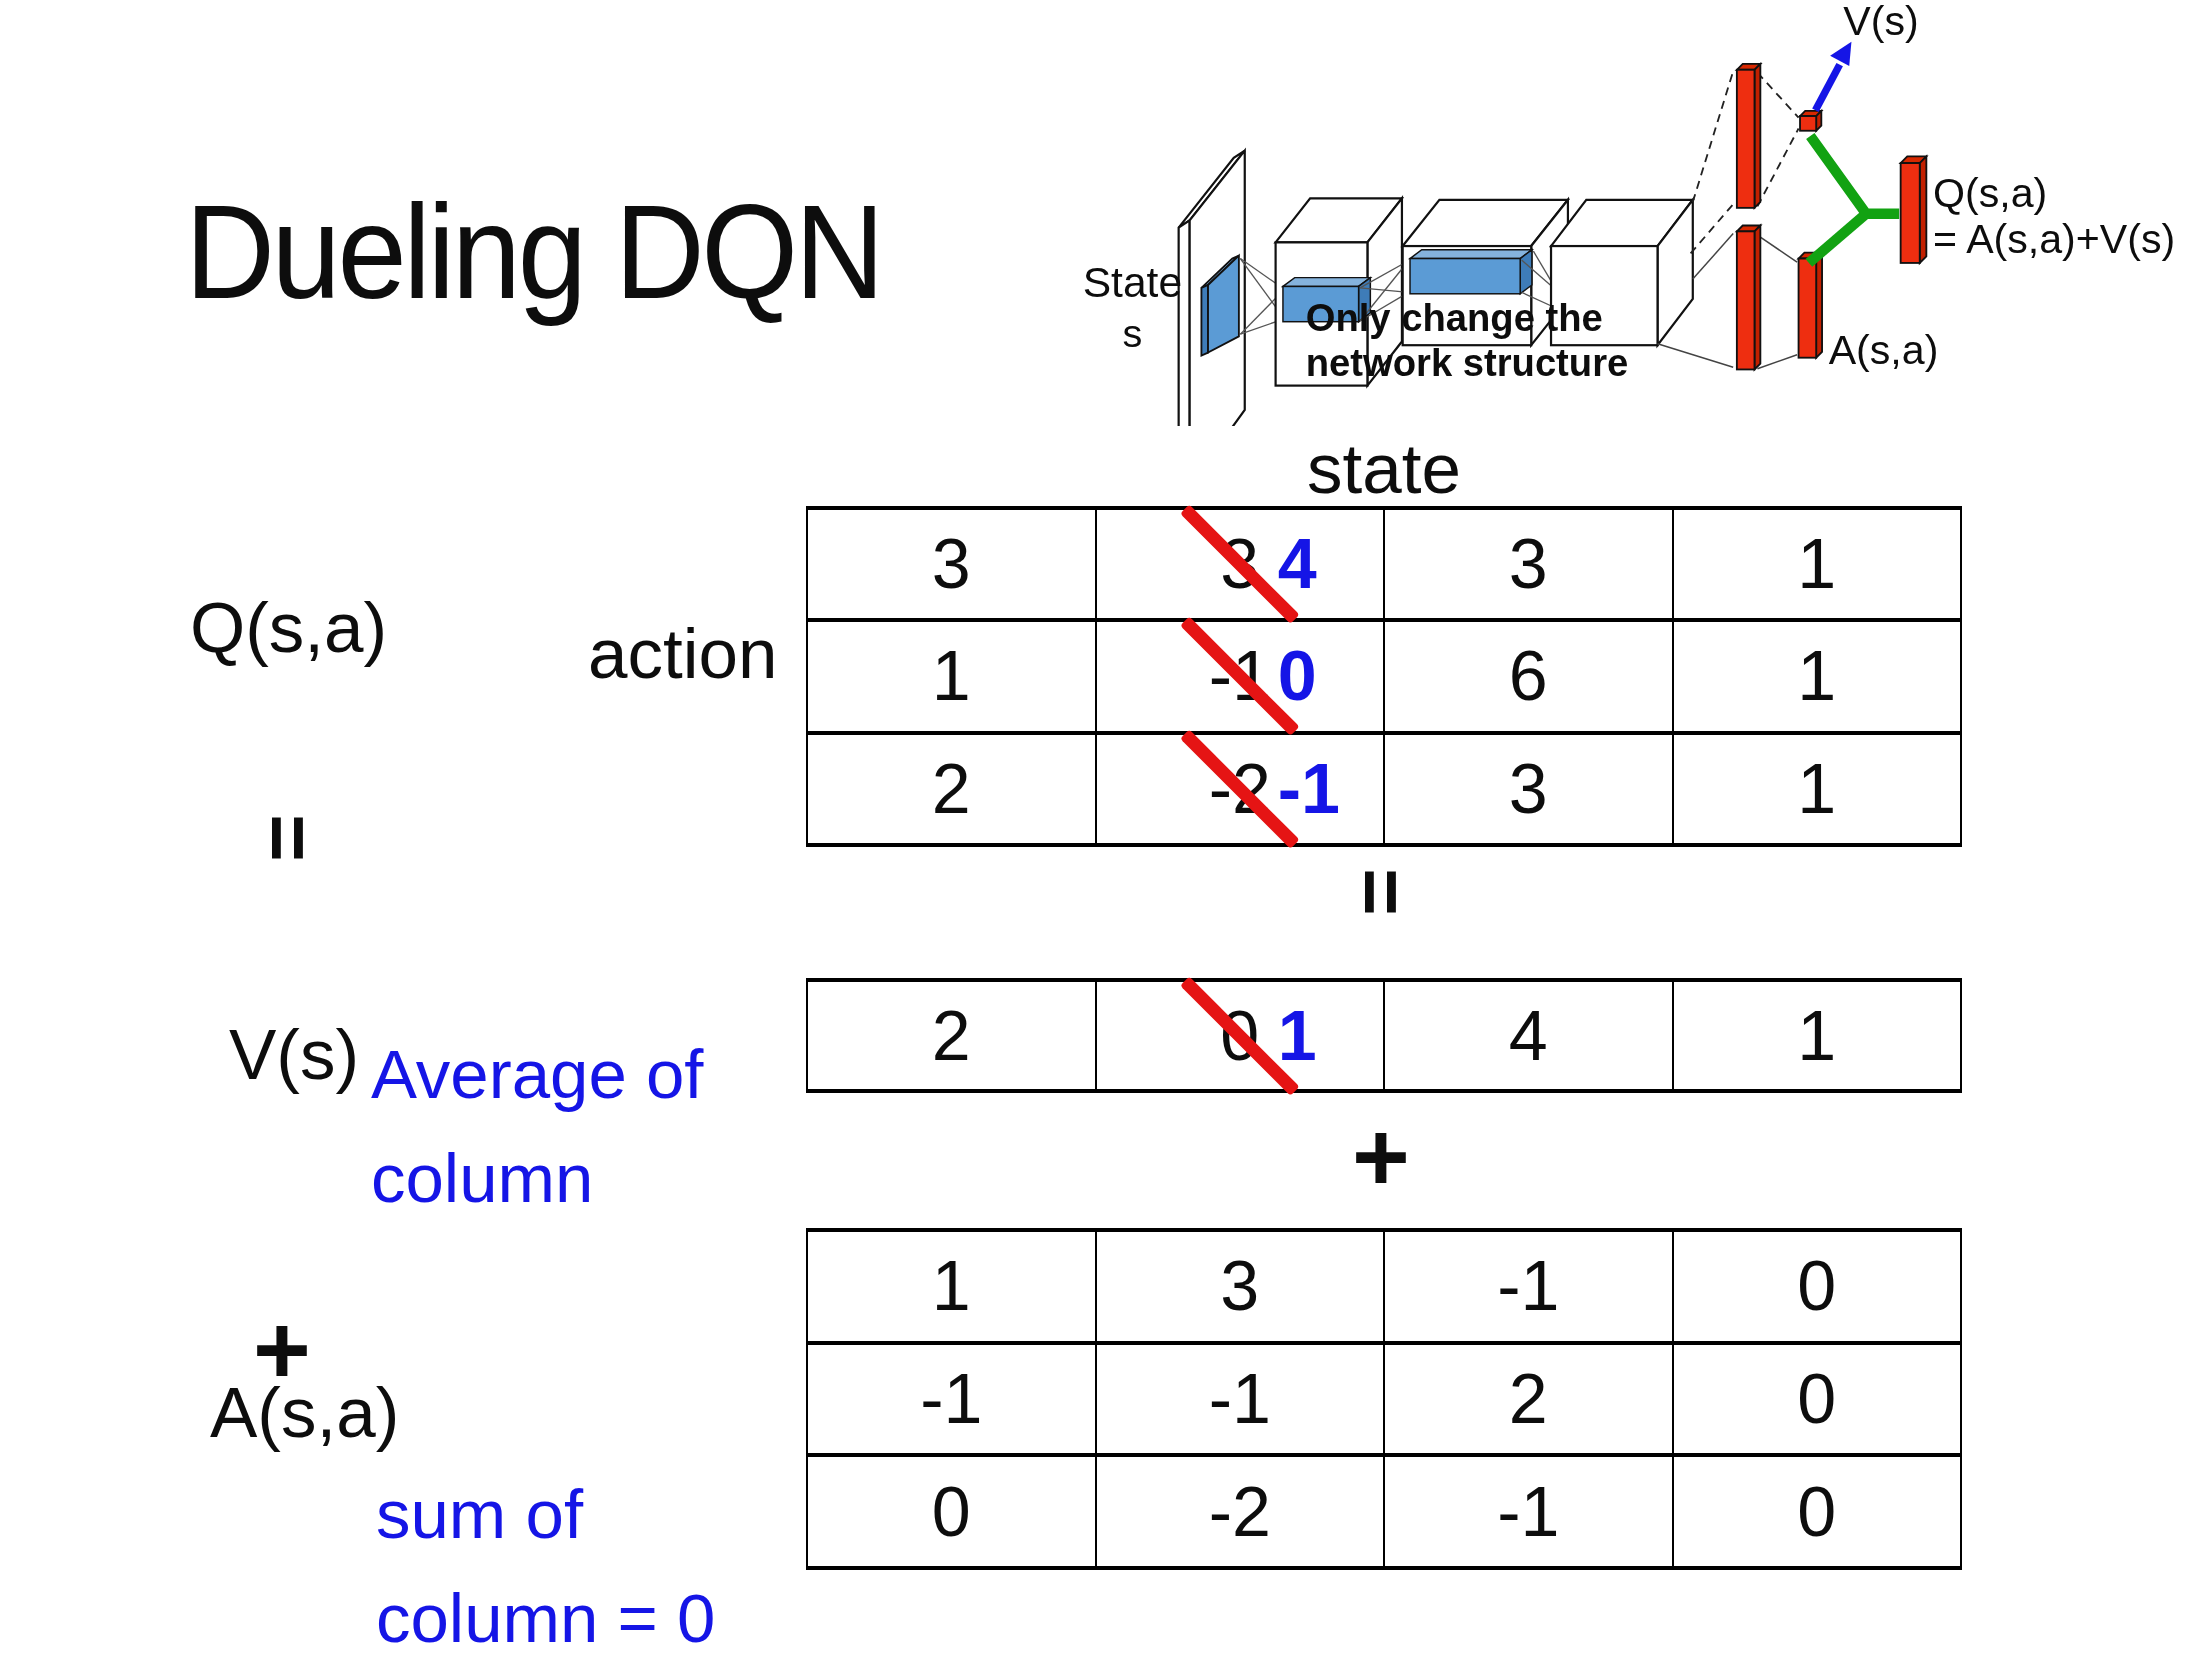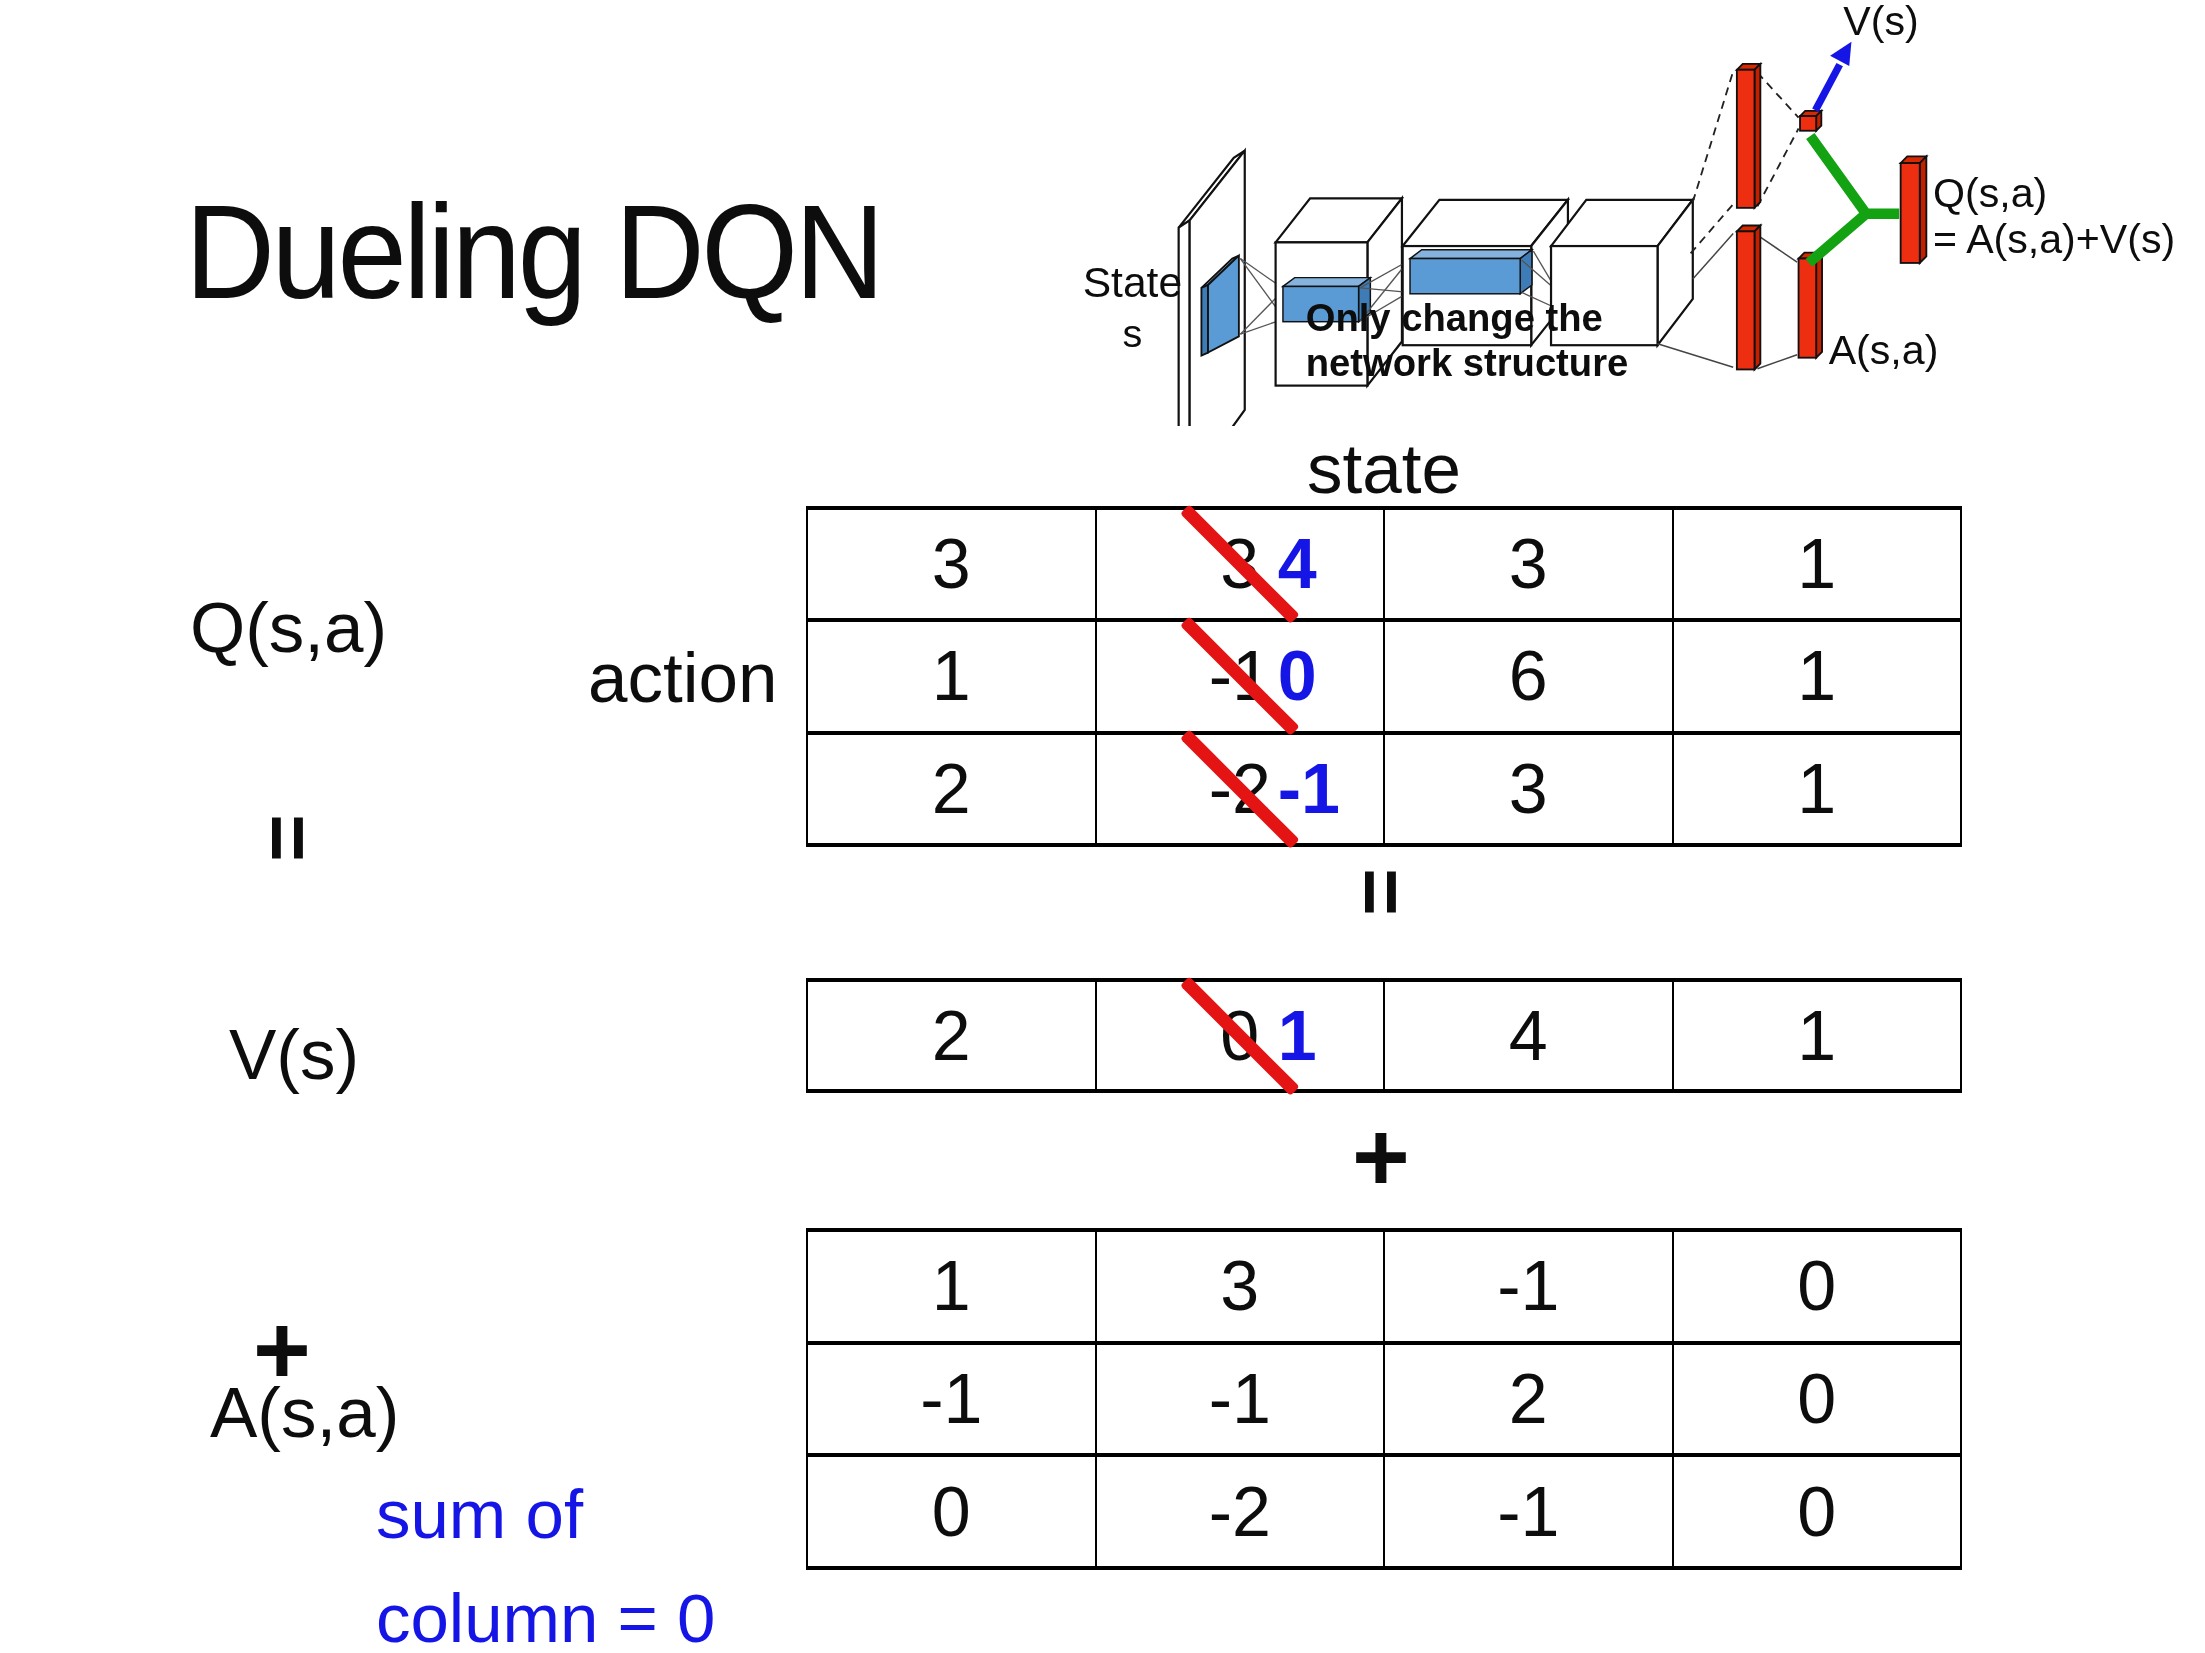--- a/index.html
+++ b/index.html
@@ -177,23 +177,25 @@
     <text x="1180" y="282" font-size="56">Q(s,a)</text>
     <text x="1180" y="345" font-size="56">= A(s,a)+V(s)</text>
     <text x="1038" y="495" font-size="56">A(s,a)</text>
     <text x="326" y="450" font-size="52" fill="#1515e6" font-weight="600">Only change the</text>
     <text x="326" y="512" font-size="52" fill="#1515e6" font-weight="600">network structure</text>
   </svg>
 
   <div class="lbl" style="left:806px;top:428px;width:1156px;text-align:center;">state</div>
 
   <div class="lbl" style="left:190px;top:587px;">Q(s,a)</div>
-  <div class="lbl" style="left:588px;top:637px;">action</div>
+  <div class="lbl" style="left:588px;top:613px;">action</div>
   <div class="sym eq" style="left:288px;top:838px;">=</div>
   <div class="lbl" style="left:229px;top:1014px;">V(s)</div>
+  <div class="note" style="left:371px;top:1023px;">Average of
+column</div>
   <div class="sym plus" style="left:282px;top:1349px;">+</div>
   <div class="lbl" style="left:210px;top:1372px;">A(s,a)</div>
   <div class="note" style="left:376px;top:1463px;">sum of
 column = 0</div>
 
   <div class="sym eq" style="left:1381px;top:892px;">=</div>
   <div class="sym plus" style="left:1381px;top:1156px;">+</div>
 
   <div class="dtable" style="left:806px;top:506px;width:1156px;height:341px;">
       <div class="trow">

